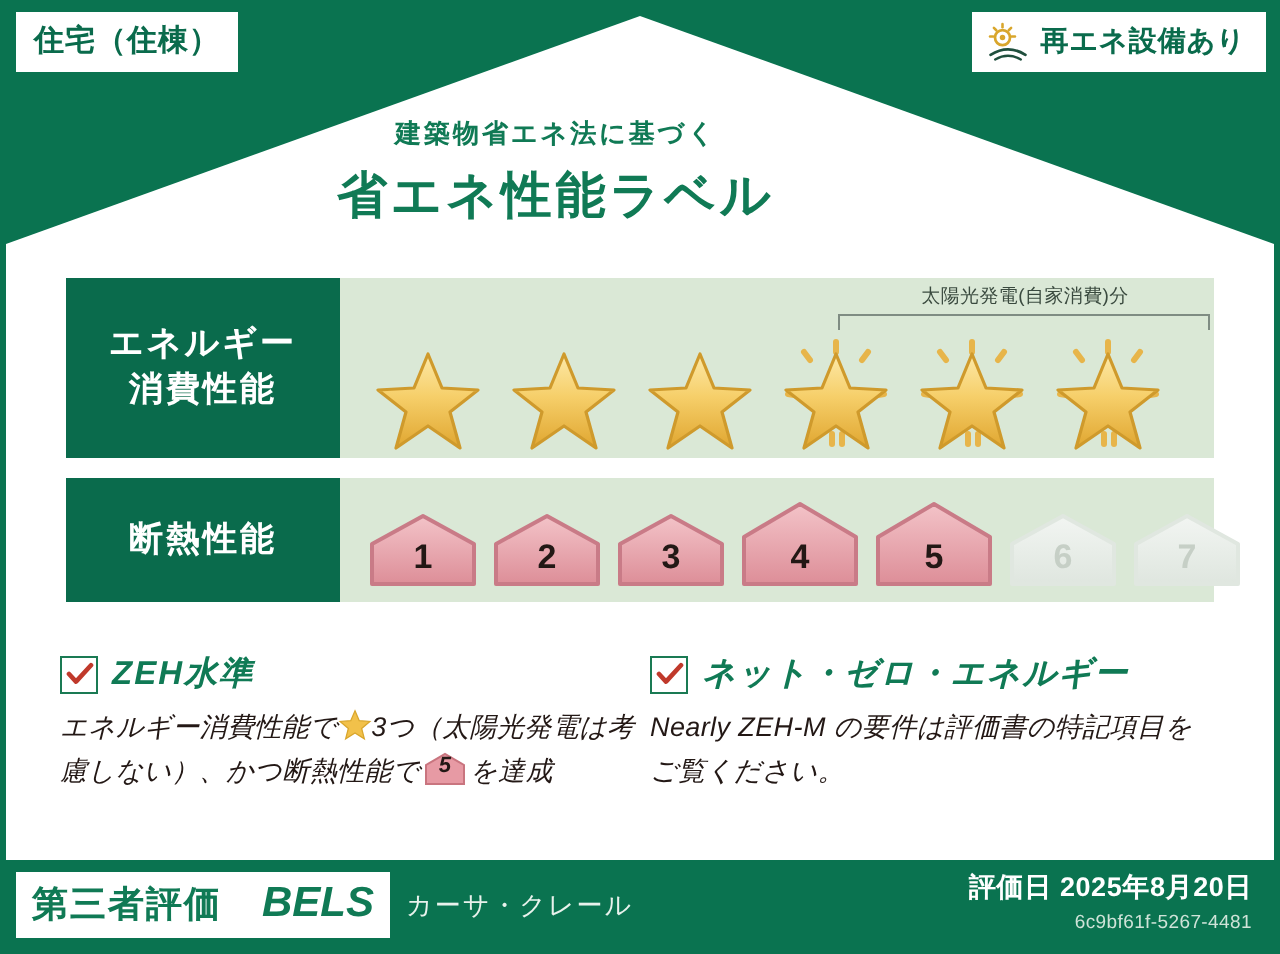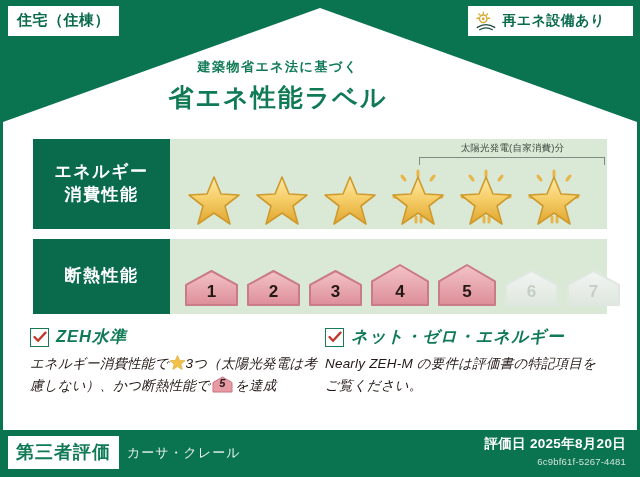--- a/index.html
+++ b/index.html
@@ -26,38 +26,38 @@
     font-size:15px; font-weight:bold;
     padding:5px 9px 6px 9px;
     letter-spacing:0.5px;
     z-index:6;
   }
 
   
   #renew-badge {
     position:absolute; right:7px; top:6px;
     background:#ffffff;
-    padding:4px 28px 4px 7px;
+    padding:4px 10px 4px 7px;
     display:flex; align-items:center; gap:5px;
     z-index:6;
   }
   #renew-badge .lbl { color:#0a6b4c; font-size:14px; font-weight:bold; letter-spacing:0.5px; }
 
   
   #title-wrap {
     position:absolute; left:0; top:58px; width:556px;
     text-align:center; z-index:5;
   }
   #subtitle { color:#107a55; font-size:13px; font-weight:bold; letter-spacing:1.5px; }
   #maintitle { color:#107a55; font-size:25px; font-weight:bold; letter-spacing:2px; margin-top:5px; }
 
   
   .perf-row { position:absolute; left:33px; width:574px; display:flex; z-index:5; }
   #row-energy { top:139px; height:90px; }
-  #row-insul  { top:239px; height:75px; }
+  #row-insul  { top:239px; height:62px; }
 
   .perf-label {
     width:137px; flex:none;
     background:#0a6b4c; color:#ffffff;
     display:flex; flex-direction:column; align-items:center; justify-content:center;
     font-size:17px; font-weight:bold; letter-spacing:1.5px; line-height:1.35;
   }
   .perf-body { flex:1; background:#dae8d6; position:relative; }
 
   
@@ -348,20 +348,21 @@
       </svg>
     </span>
     <span class="stmt-title">ネット・ゼロ・エネルギー</span>
   </div>
   <div class="stmt-body">Nearly ZEH-M の要件は評価書の特記項目をご覧ください。</div>
 </div>
 
 <div id="footer-bels">
   <div id="bels-box">
     <span id="bels-jp">第三者評価</span>
+    <span id="bels-en">BELS</span>
   </div>
   <span id="bldg-name">カーサ・クレール</span>
 </div>
 
 <div id="footer-right">
   <div id="eval-date"><span>評価日</span>
       <span>2025年8月20日</span></div>
   <div id="eval-id">6c9bf61f-5267-4481</div>
 </div>
 

